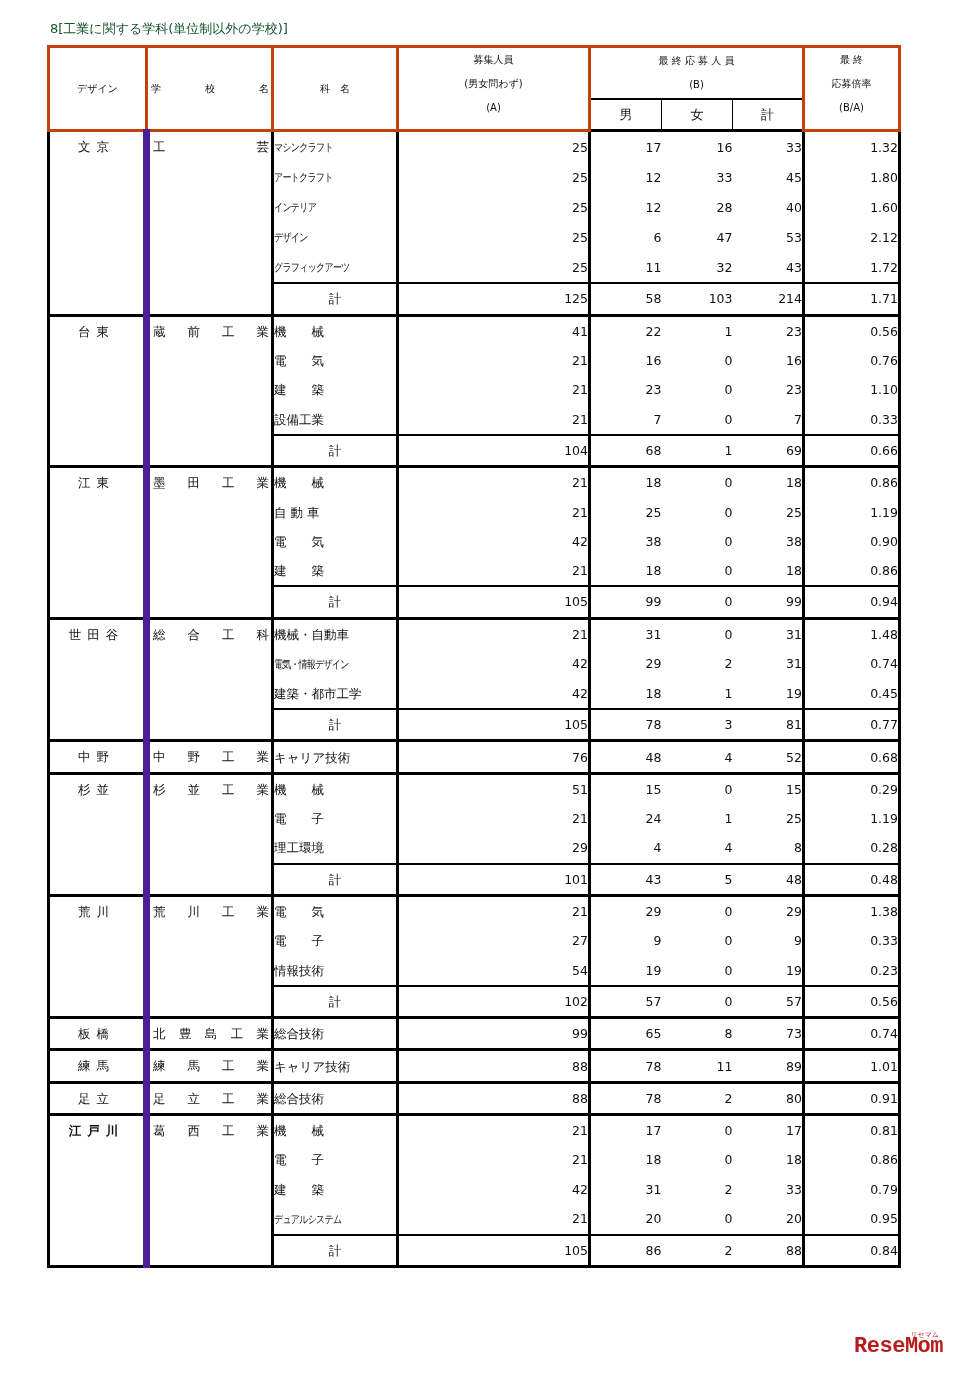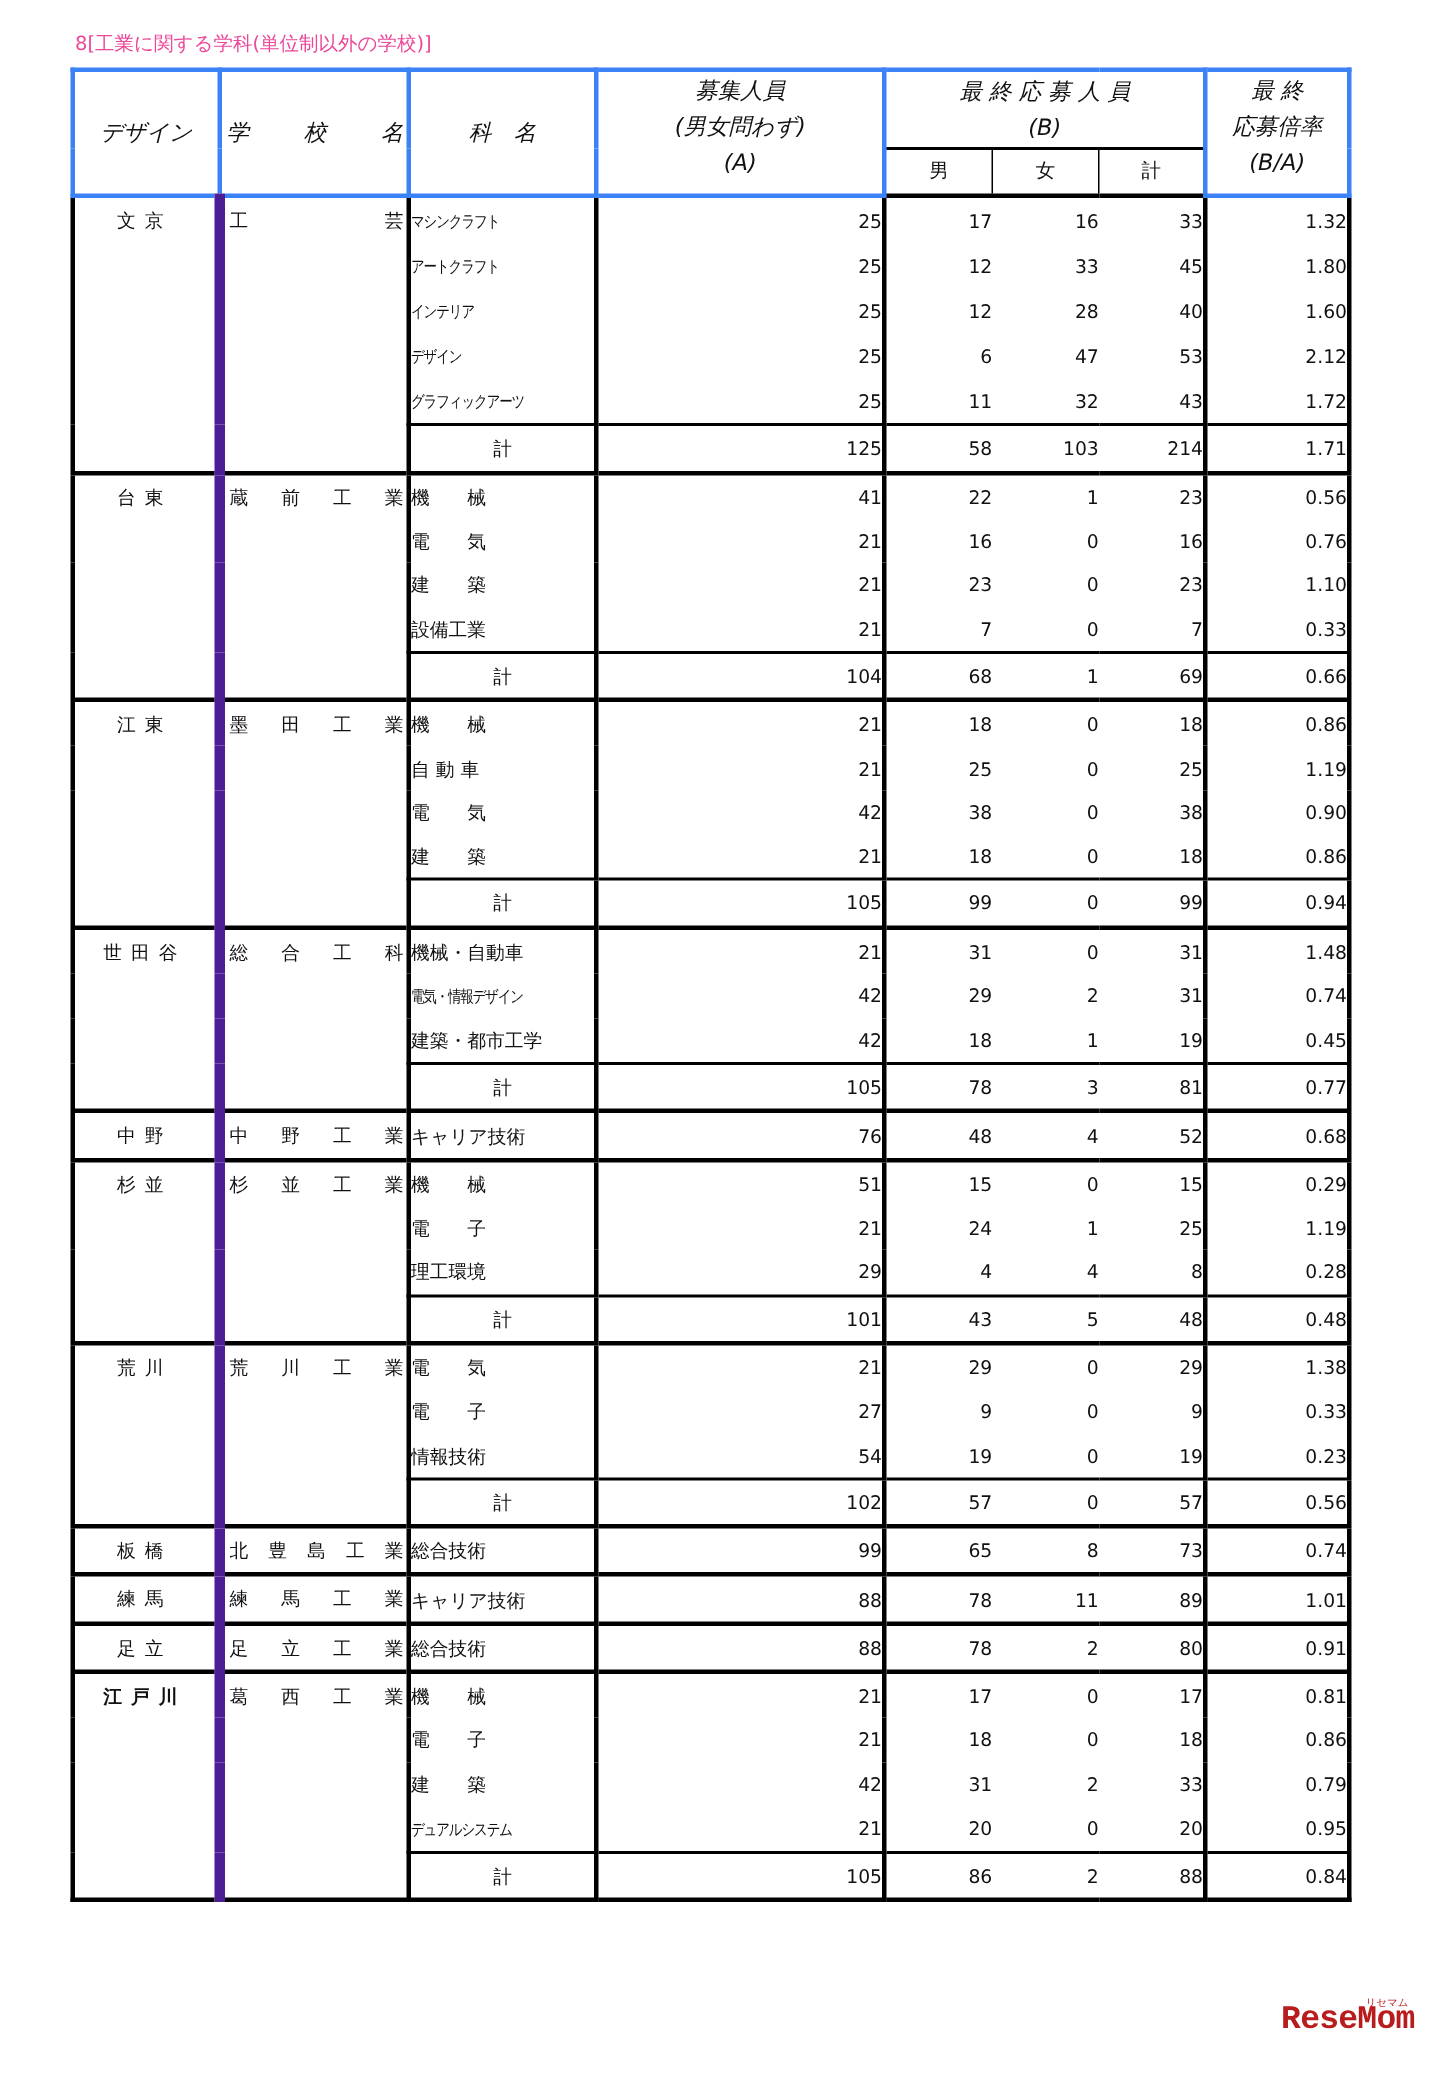--- a/index.html
+++ b/index.html
@@ -3,39 +3,39 @@
 <meta charset="utf-8">
 <style>
   html, body { margin: 0; padding: 0; background: #ffffff; }
   body {
     width: 957px; height: 1383px; position: relative; overflow: hidden;
     font-family: "DejaVu Sans", "Liberation Sans", sans-serif;
     color: #111111;
   }
   .page-title {
     position: absolute; left: 50px; top: 20px;
-    font-size: 13px; letter-spacing: 0px; color: #ec4899;
+    font-size: 13px; letter-spacing: 0px; color: #14532d;
   }
   table.grid {
     position: absolute; left: 47px; top: 45px;
     border-collapse: collapse;
     table-layout: fixed;
     width: 851px;
     font-size: 12.5px;
   }
   table.grid td, table.grid th {
     padding: 0;
     height: 29.3px;
     line-height: 29px;
     font-weight: normal;
     white-space: nowrap;
     overflow: hidden;
   }
   
-  th.hcell { border: 3px solid #3b82f6; text-align: center; vertical-align: middle; font-size: 15px; line-height: 18px; font-style: italic; }
+  th.hcell { border: 3px solid #c2410c; text-align: center; vertical-align: middle; font-size: 10px; line-height: 18px; }
   th.hsub { border: 1.5px solid #000; border-top: 2px solid #000; text-align: center; height: 22px; line-height: 22px; font-size: 13px; }
   th.hsub.first { border-left: 3px solid #000; }
   th.hsub.last { border-right: 3px solid #000; }
   .hline { display: block; height: 24px; line-height: 24px; }
 
   
   td.ward { border-left: 3px solid #000; border-right: 7px solid #4c1d95; text-align: center; vertical-align: top; letter-spacing: 6px; padding-left: 6px; }
   td.school { border-right: 3px solid #000; vertical-align: top; }
   td.dept { border-right: 3px solid #000; padding-left: 3px; }
   td.num { text-align: right; padding-right: 3px; }

